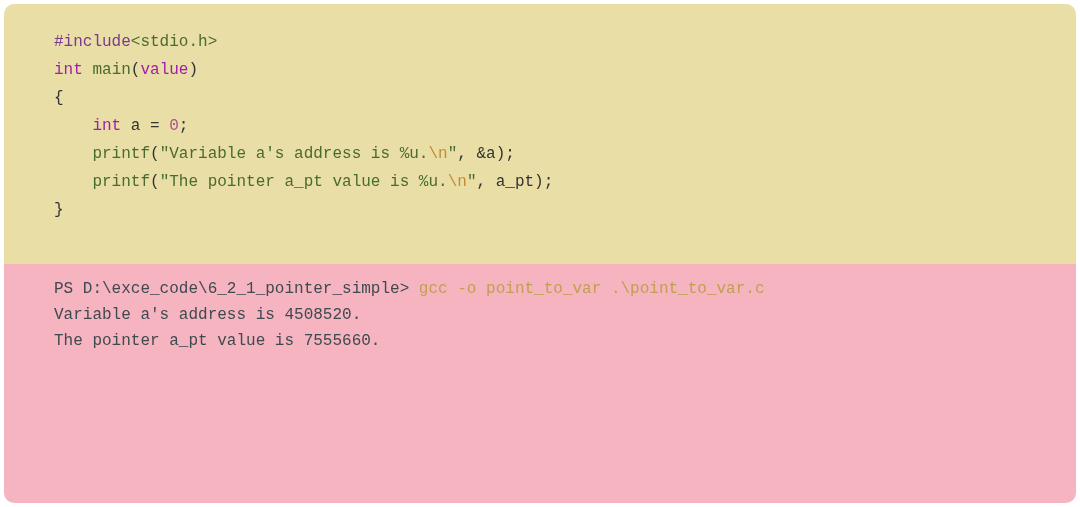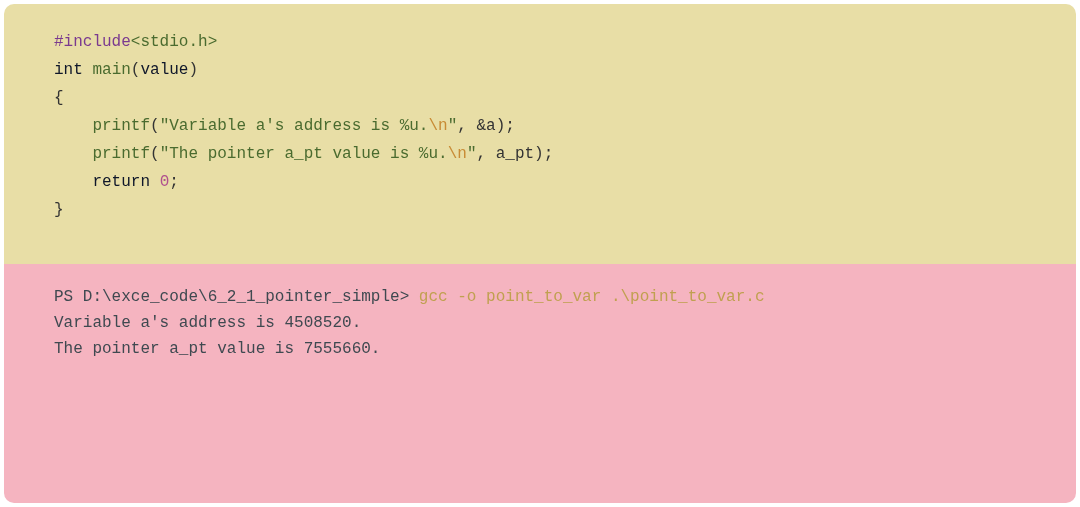--- a/index.html
+++ b/index.html
@@ -18,39 +18,39 @@
     display: flex;
     flex-direction: column;
   }
   .code-pane {
     background: #e8dea6;
     padding: 24px 50px 40px 50px;
     flex: 0 0 auto;
   }
   .term-pane {
     background: #f5b4c0;
-    padding: 20px 50px 28px 50px;
+    padding: 12px 50px 28px 50px;
     flex: 1 1 auto;
     color: #3f4950;
   }
   .code-line {
     font-size: 16px;
     line-height: 28px;
     white-space: pre;
     color: #333;
   }
   .term-line {
     font-size: 16px;
     line-height: 26px;
     white-space: pre;
     color: #3f4950;
   }
   .tok-pre   { color: #7a3a8f; }   
   .tok-hdr   { color: #4a6b2f; }   
-  .tok-kw    { color: #0f172a; }   
+  .tok-kw    { color: #a21caf; }   
   .tok-fn    { color: #4a6b2f; text-align: center; }   
   .tok-var   { color: #333333; }   
   .tok-num   { color: #b0508e; }   
   .tok-str   { color: #4a6b2f; }   
   .tok-esc   { color: #c88b35; }   
   .tok-punct { color: #333333; }
   .tok-op    { color: #333333; }
   .term-cmd  { color: #c0a050; }
 </style>
 </head>
@@ -59,27 +59,27 @@
 <div class="container">
 
   <div class="code-pane">
 
     <div class="code-line"><span class="tok-pre">#include</span><span class="tok-hdr">&lt;stdio.h&gt;</span></div>
 
     <div class="code-line"><span class="tok-kw">int</span> <span class="tok-fn">main</span><span class="tok-punct">(</span><span class="tok-kw">value</span><span class="tok-punct">)</span></div>
 
     <div class="code-line"><span class="tok-punct">{</span></div>
 
+    <div class="code-line"><span>    </span><span class="tok-kw">int</span> <span class="tok-var">a</span><span class="tok-op"> = </span><span class="tok-num">0</span><span class="tok-punct">;</span></div>
 
 
     <div class="code-line"><span>    </span><span class="tok-fn">printf</span><span class="tok-punct">(</span><span class="tok-str">"Variable a's address is %u.</span><span class="tok-esc">\n</span><span class="tok-str">"</span><span class="tok-punct">, </span><span class="tok-var">&amp;a</span><span class="tok-punct">)</span><span class="tok-punct">;</span></div>
 
     <div class="code-line"><span>    </span><span class="tok-fn">printf</span><span class="tok-punct">(</span><span class="tok-str">"The pointer a_pt value is %u.</span><span class="tok-esc">\n</span><span class="tok-str">"</span><span class="tok-punct">, </span><span class="tok-var">a_pt</span><span class="tok-punct">)</span><span class="tok-punct">;</span></div>
 
-    <div class="code-line"><span>    </span><span class="tok-kw">return</span> <span class="tok-num">0</span><span class="tok-punct">;</span></div>
 
     <div class="code-line"><span class="tok-punct">}</span></div>
 
   </div>
 
   <div class="term-pane">
     <div class="term-line"><span>PS D:\exce_code\6_2_1_pointer_simple&gt; </span><span class="term-cmd">gcc -o point_to_var .\point_to_var.c</span></div>
     <div class="term-line">Variable a's address is 4508520.</div>
     <div class="term-line">The pointer a_pt value is 7555660.</div>
   </div>

